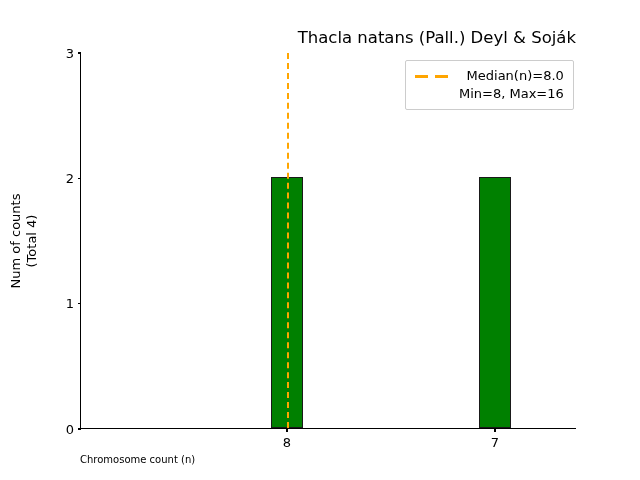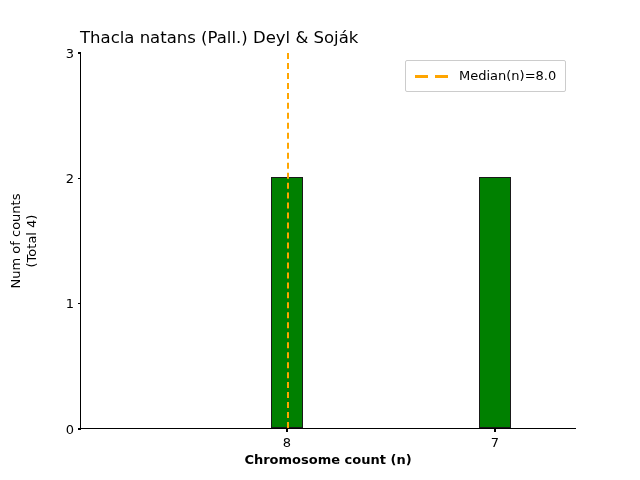--- a/index.html
+++ b/index.html
@@ -23,21 +23,21 @@
     height: 480px;
     background: #ffffff;
   }
 
   
   #chart-title {
     position: absolute;
     left: 80px;
     top: 28px;
     width: 496px;
-    text-align: left;
+    text-align: right;
     font-size: 16.5px;
     line-height: 20px;
     color: #000000;
     white-space: nowrap;
   }
 
   
   #plot-area {
     position: absolute;
     left: 80px;
@@ -116,24 +116,23 @@
     text-align: center;
     font-size: 13px;
     line-height: 17px;
   }
 
   #xlabel {
     position: absolute;
     left: 80px;
     top: 452px;
     width: 496px;
-    text-align: center;
-    font-size: 13px;
+    text-align: left;
+    font-size: 10px;
     line-height: 16px;
-    font-weight: bold;
   }
 
   
   .bar {
     position: absolute;
     bottom: 0;
     box-sizing: border-box;
     border: 1.2px solid #1a1a1a;
   }
 
@@ -236,20 +235,21 @@
 
     <div class="bar" style="left:398px; width:32px; height:250.67px; background:#008000;"></div>
 
     <div id="median-line" style="left:206px;"></div>
 
     <div id="legend">
       <div class="legend-row">
         <span class="legend-swatch"></span>
         <span class="legend-text-block">
           <span class="legend-line">Median(n)=8.0</span>
+          <span class="legend-line">Min=8, Max=16</span>
         </span>
       </div>
     </div>
 
   </div>
 
   <div id="xlabel">Chromosome count (n)</div>
 
 </div>
 

